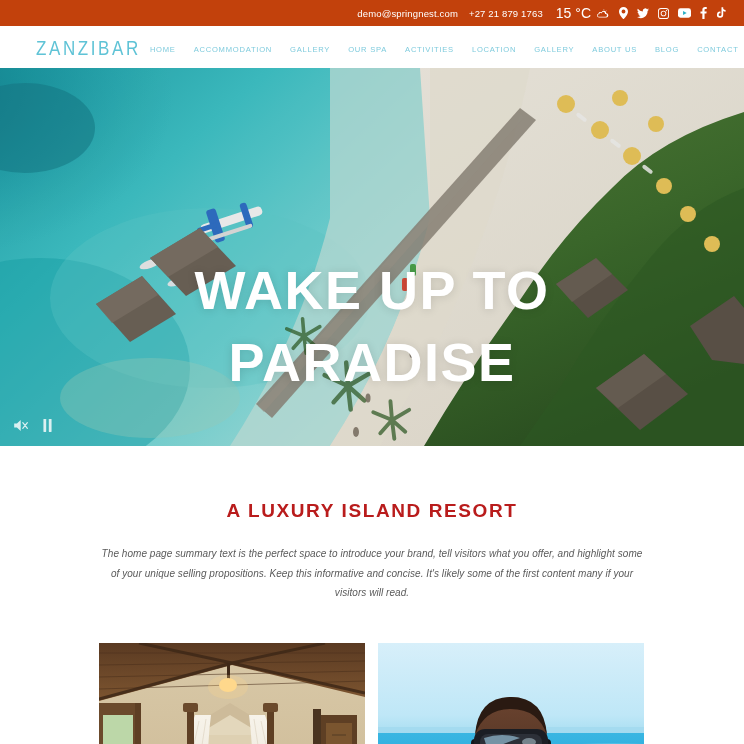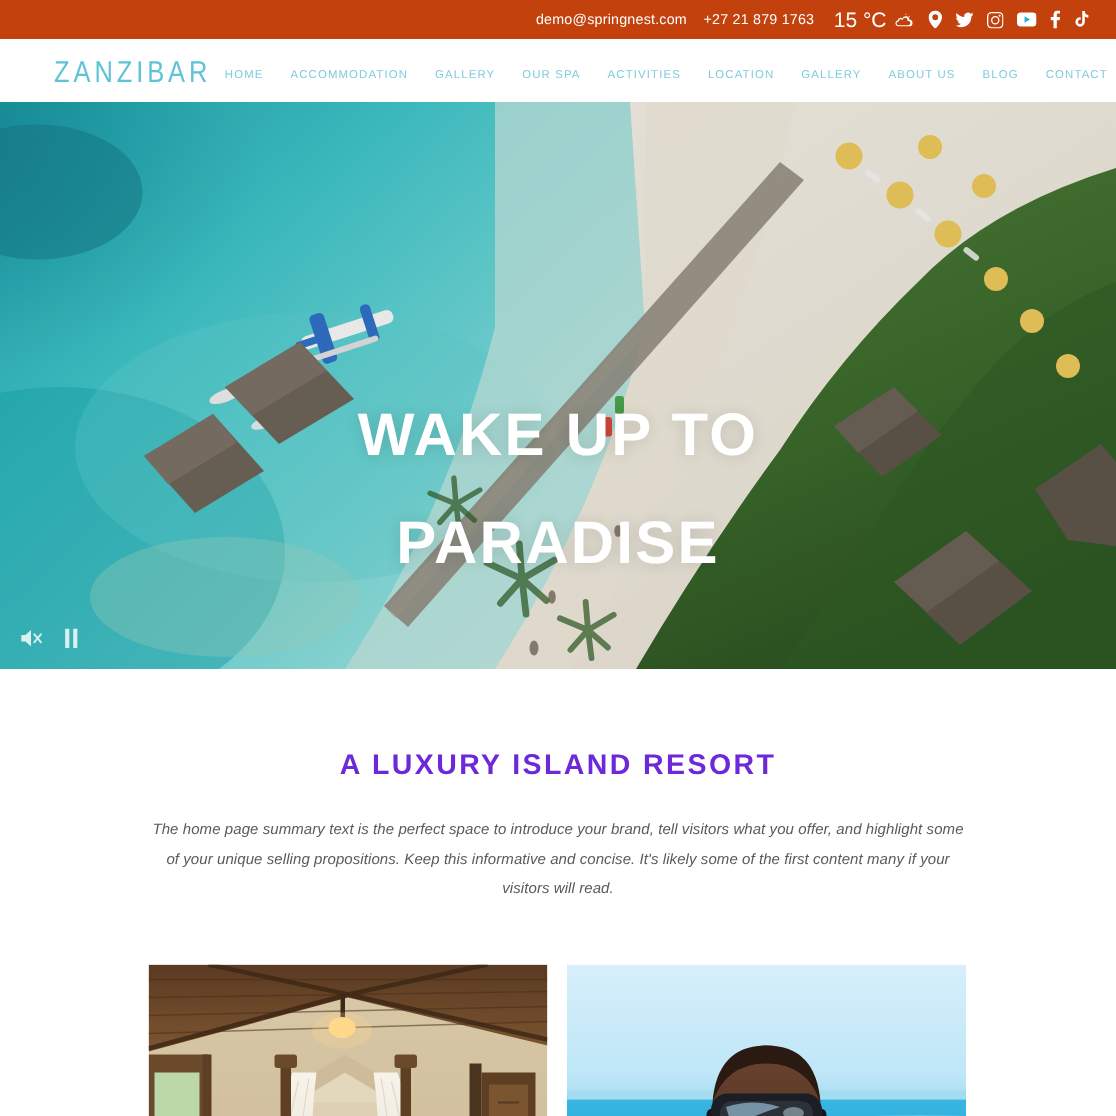--- a/index.html
+++ b/index.html
@@ -98,21 +98,21 @@
     background: rgba(0,0,0,0.04);
   }
   .hero-title {
     position: absolute;
     left: 0; right: 0;
     top: 186px;
     text-align: center;
     color: #ffffff;
     font-family: "Liberation Sans Narrow", "Liberation Sans", sans-serif;
     font-weight: 700;
-    font-size: 40px;
+    font-size: 54px;
     line-height: 72px;
     letter-spacing: 1.5px;
     text-shadow: 0 1px 10px rgba(0,0,0,0.13);
   }
   .hero-controls {
     position: absolute;
     left: 14px;
     bottom: 14px;
     display: flex;
     align-items: center;
@@ -121,21 +121,21 @@
   }
   .hero-controls svg { display:block; fill: #ffffff; }
 
   
   .intro {
     background: #ffffff;
     padding: 54px 0 0 0;
     text-align: center;
   }
   .intro h2 {
-    color: #6d28d9;
+    color: #b91c1c;
     font-size: 19px;
     font-weight: 700;
     letter-spacing: 1.6px;
     font-family: "Liberation Sans", sans-serif;
   }
   .intro p {
     margin: 22px auto 0 auto;
     width: 545px;
     color: #5a5a5a;
     font-size: 10px;

